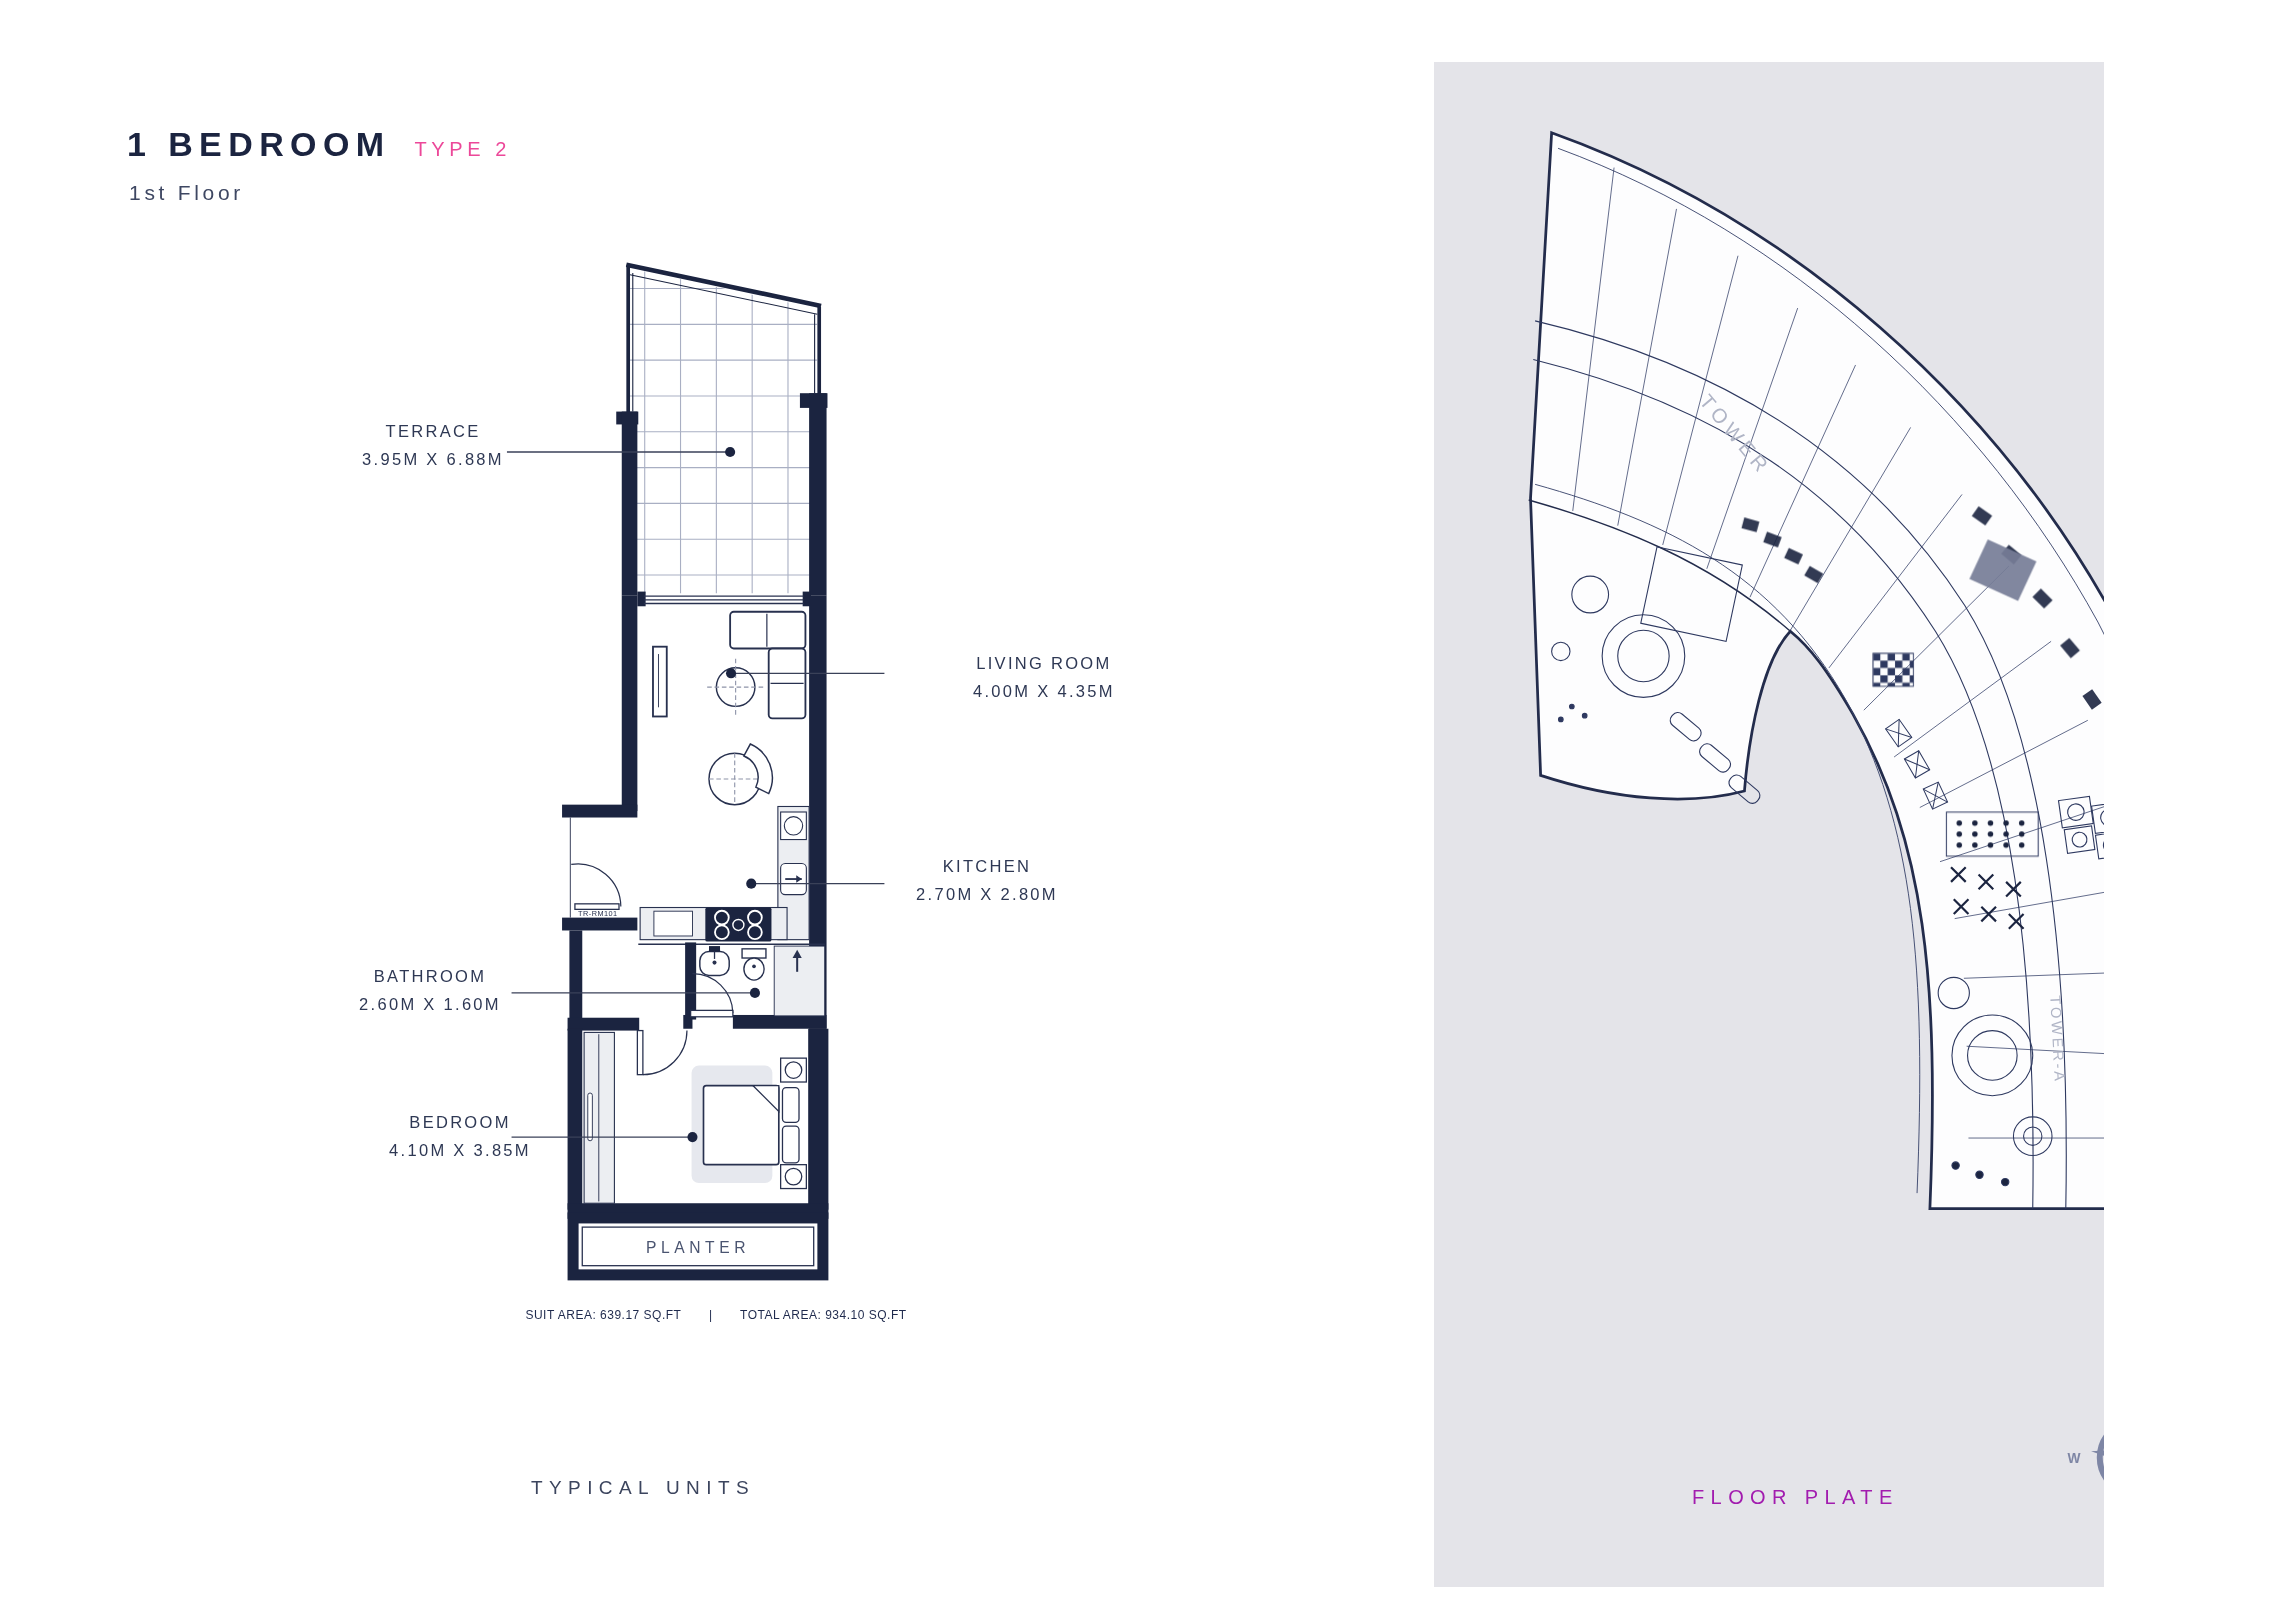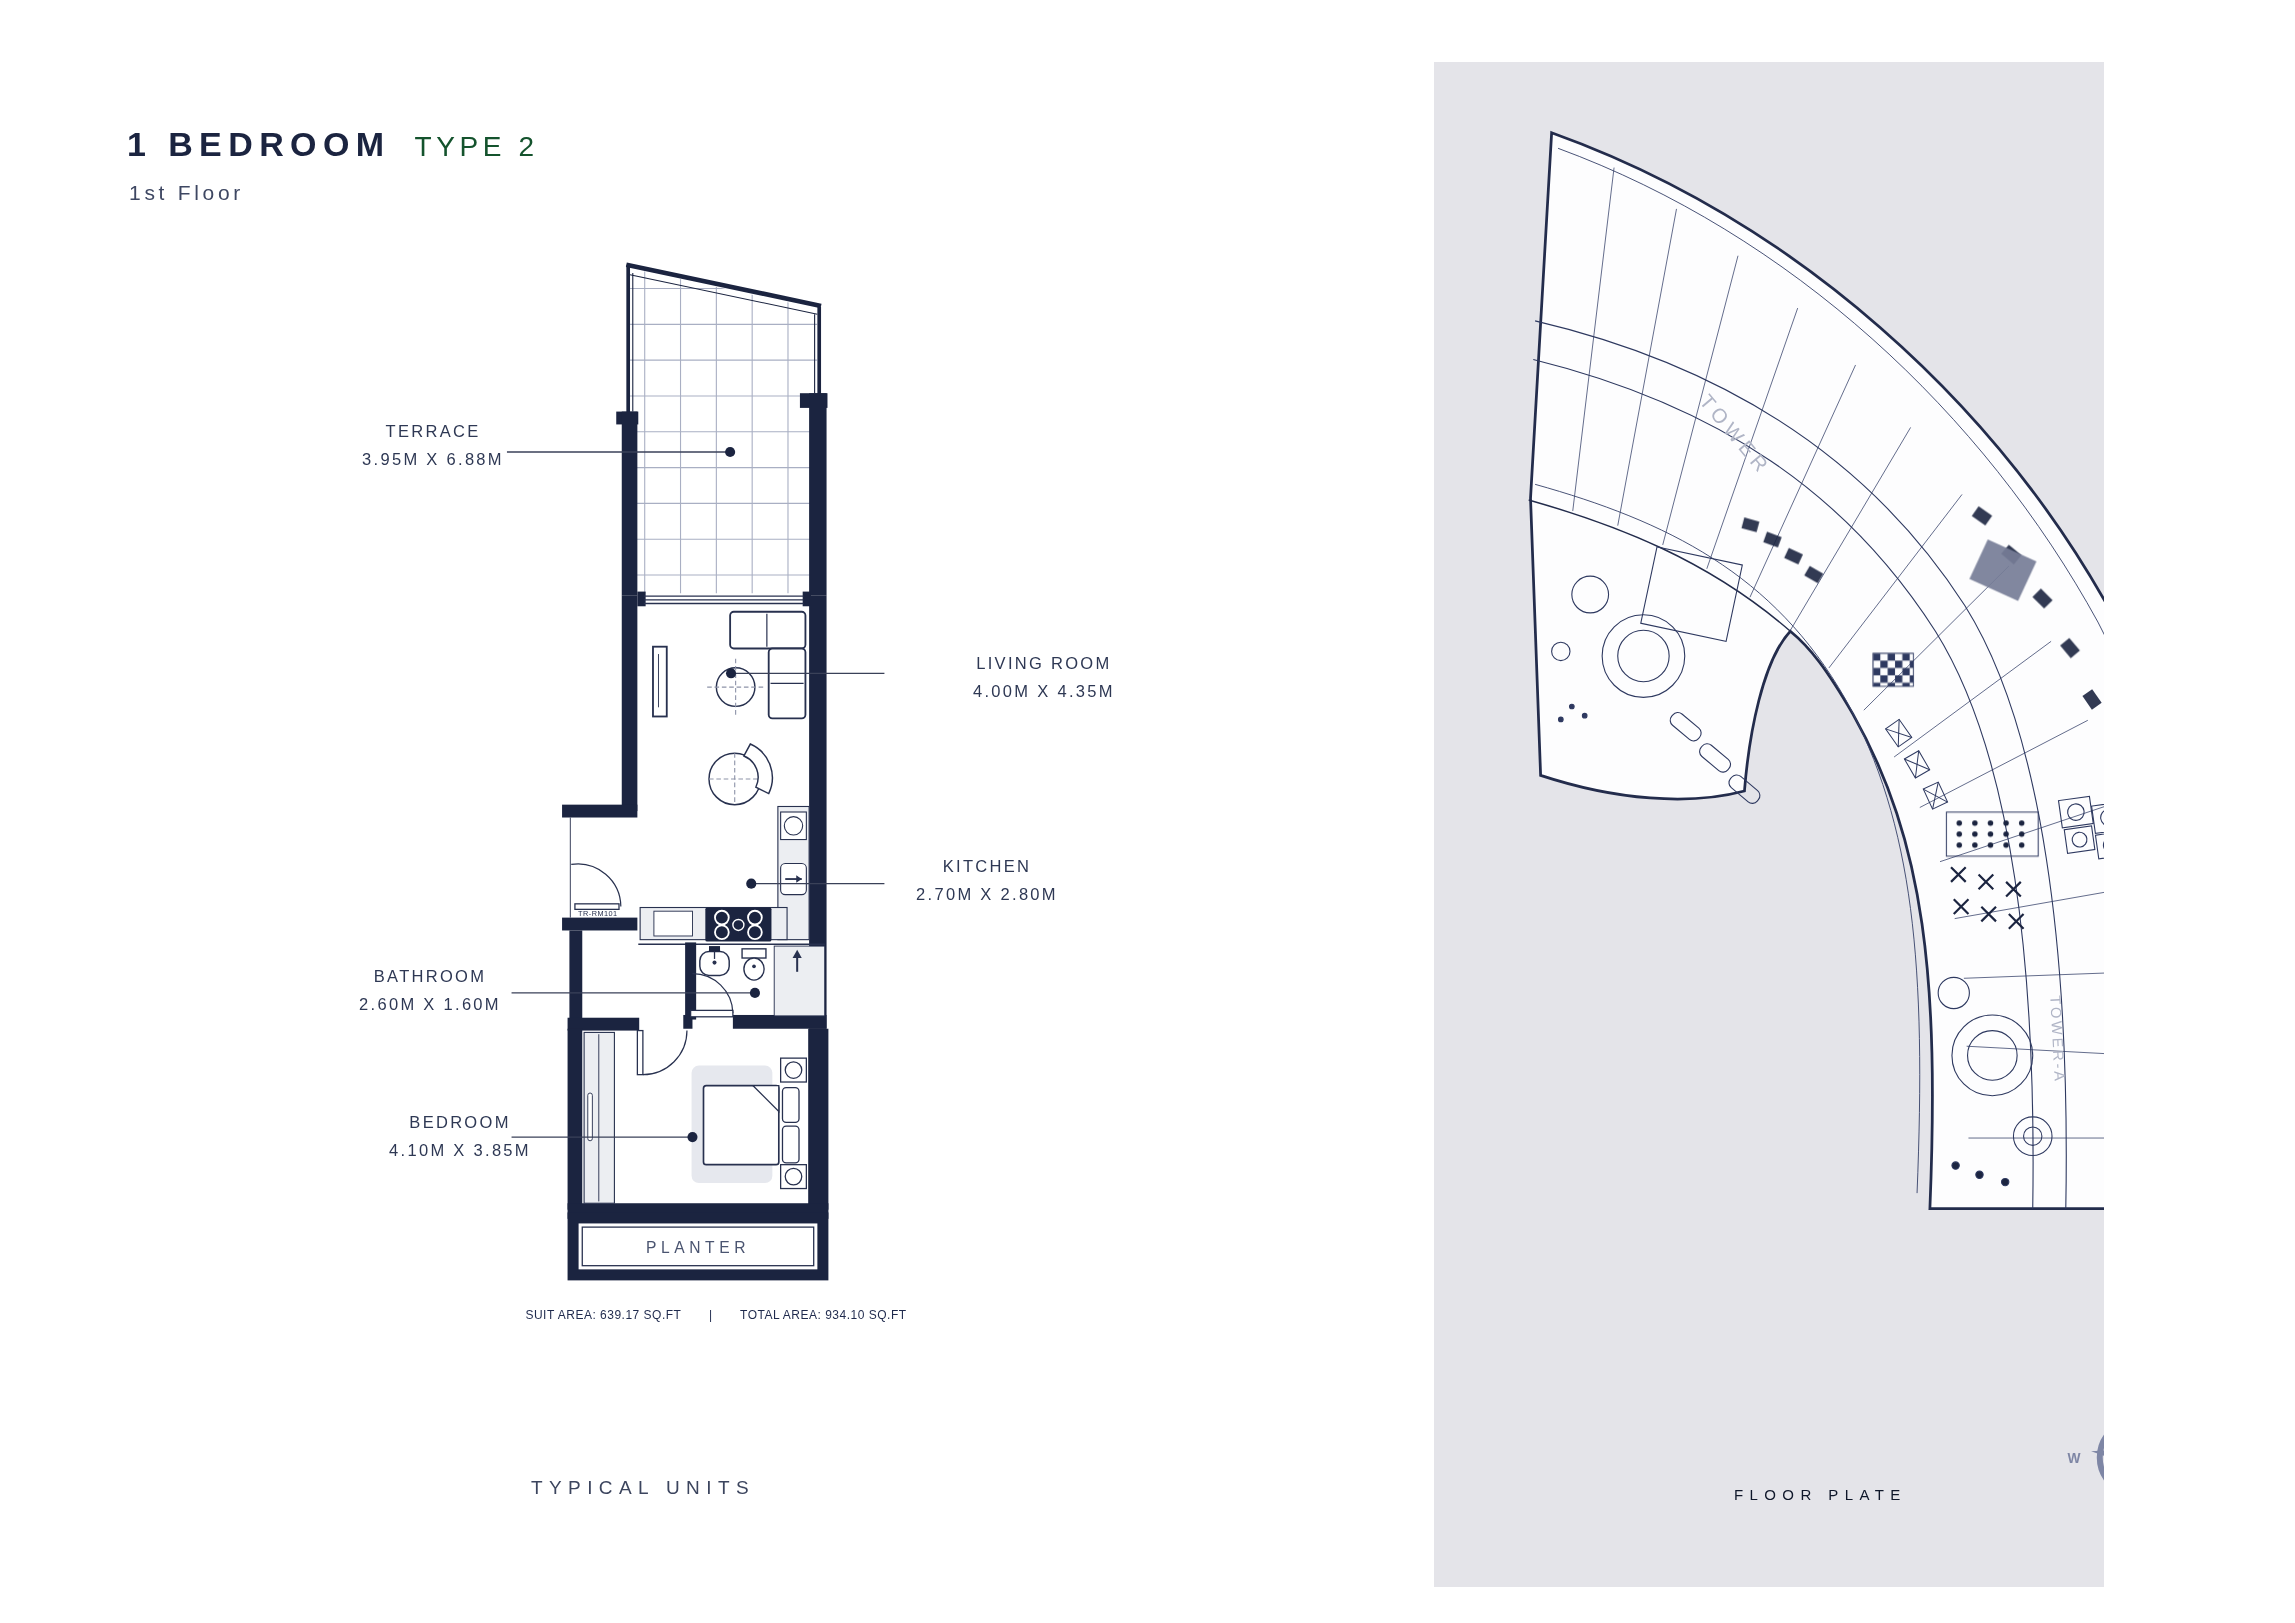--- a/index.html
+++ b/index.html
@@ -1,32 +1,32 @@
 <!DOCTYPE html>
 <html style="font-size:14.7px"><head>
 <meta charset="utf-8">
 <style>
   html,body{margin:0;padding:0;background:#ffffff;}
   .canvas{position:relative;width:2104px;height:1624px;background:#ffffff;overflow:hidden;
           font-family:"Liberation Sans",sans-serif;color:#1b2440;}
   
   .title-block{position:absolute;left:127px;top:125px;display:flex;align-items:baseline;gap:24px;white-space:nowrap;}
   .title-main{font-size:34px;font-weight:bold;letter-spacing:6.4px;color:#1b2440;}
-  .title-type{font-size:28px;font-weight:400;letter-spacing:4.6px;color:#14532d;}
+  .title-type{font-size:20px;font-weight:400;letter-spacing:4.6px;color:#ec4899;}
   .subtitle{position:absolute;left:129px;top:181px;font-size:21px;letter-spacing:3.7px;color:#3e4762;}
   
   .room-label{position:absolute;transform:translateX(-50%);text-align:center;color:#2e3854;
               font-size:16.5px;letter-spacing:2.3px;line-height:27.5px;white-space:nowrap;}
   
   .areas{position:absolute;left:358px;top:1308px;width:716px;text-align:center;font-size:12px;
          color:#1f2a4d;letter-spacing:0.5px;white-space:nowrap;}
   .areas .sep{display:inline-block;margin:0 27.5px;color:#1f2a4d;}
   .caption{position:absolute;font-size:19px;letter-spacing:6.4px;color:#3c455e;white-space:nowrap;}
   .caption-left{left:531px;top:1477px;width:367px;}
-  .caption-right{left:1734px;top:1486px;font-size:15px;color:#0f172a;}
+  .caption-right{left:1692px;top:1486px;font-size:20px;color:#a21caf;}
   
   .panel{position:absolute;left:1434px;top:62px;width:799px;height:1525px;background:#e4e4e9;}
   .panel svg{position:absolute;left:0;top:0;}
   svg{display:block;}
   .plan-svg{position:absolute;left:0;top:0;pointer-events:none;}
 </style>
 </head>
 <body>
 
 <div class="canvas">

